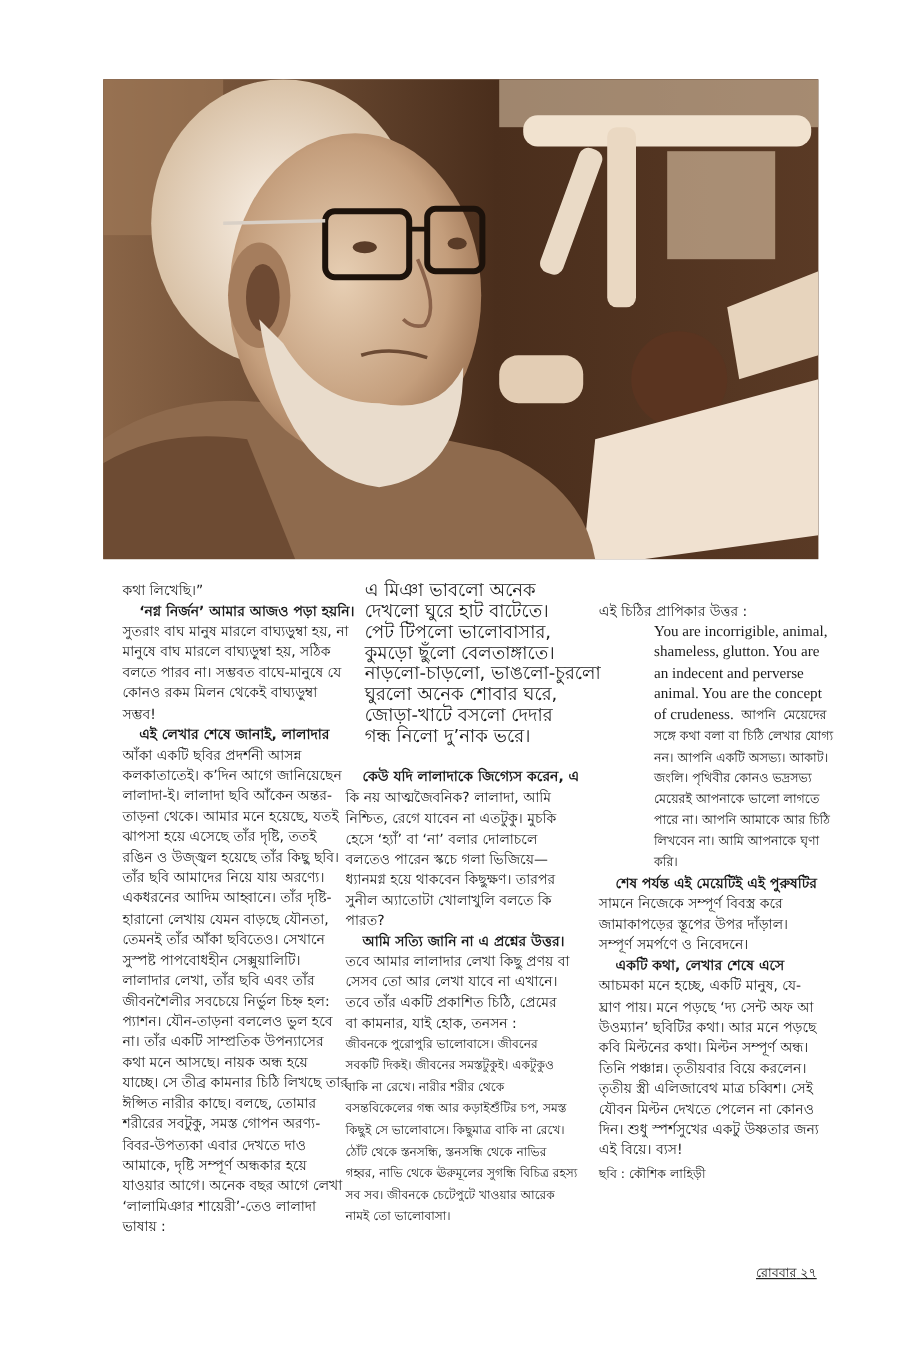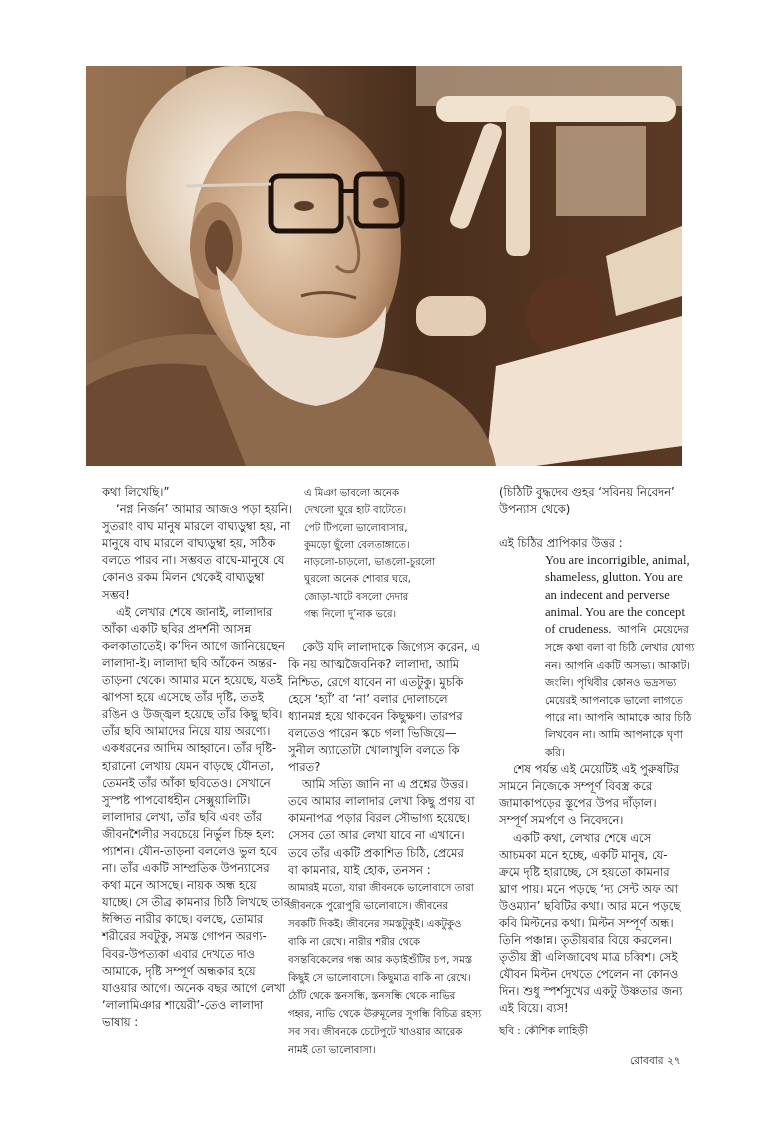--- a/index.html
+++ b/index.html
@@ -28,24 +28,24 @@
       top: 484px;
       font-size: 11.6px;
       line-height: 17.1px;
       color: #1b1b1b;
     }
     .col1 { left: 102px; width: 205px; }
     .col2 { left: 288px; width: 205px; }
     .col3 { left: 499px; width: 222px; }
 
     .line { display: block; white-space: nowrap; }
-    .indent { padding-left: 14px; }
+    .indent { padding-left: 14px; font-weight: bold; }
     .gap { height: 17px; }
 
-    .poem .line { font-size: 10px; line-height: 17.3px; padding-left: 16px; }
+    .poem .line { font-size: 15px; line-height: 17.3px; padding-left: 16px; }
     .letter-line { font-size: 10.1px; line-height: 18px; white-space: nowrap; display: block; }
     .col2 .letter-line { padding-left: 0; }
 
     .english {
       font-family: "Liberation Serif", serif;
       font-size: 12.6px;
       line-height: 17.2px;
       padding-left: 46px;
     }
     .reply-indent { padding-left: 46px; font-size: 10.5px; line-height: 17.4px; }
@@ -54,20 +54,21 @@
       font-size: 10.4px;
       margin-top: 4px;
       padding-right: 6px;
     }
     .footer {
       position: absolute;
       left: 630px;
       top: 1053px;
       font-size: 10.5px;
       color: #222;
+      text-decoration: underline;
     }
   </style>
 </head>
 <body>
 
 <div class="photo">
   <svg viewBox="0 0 596 400" preserveAspectRatio="none">
     <defs>
       <linearGradient id="bg" x1="0" y1="0" x2="1" y2="0">
         <stop offset="0" stop-color="#8a6547"></stop>
@@ -167,52 +168,46 @@
       <span class="line">ঘুরলো অনেক শোবার ঘরে,</span>
       <span class="line">জোড়া-খাটে বসলো দেদার</span>
       <span class="line">গন্ধ নিলো দু’নাক ভরে।</span>
     </div>
   <div class="gap"></div>
   <div id="c2p1">
       <span class="line indent">কেউ যদি লালাদাকে জিগ্যেস করেন, এ</span>
       <span class="line">কি নয় আত্মজৈবনিক? লালাদা, আমি</span>
       <span class="line">নিশ্চিত, রেগে যাবেন না এতটুকু। মুচকি</span>
       <span class="line">হেসে ‘হ্যাঁ’ বা ‘না’ বলার দোলাচলে</span>
+      <span class="line">বলতেও পারেন স্কচে গলা ভিজিয়ে—</span>
       <span class="line">ধ্যানমগ্ন হয়ে থাকবেন কিছুক্ষণ। তারপর</span>
-      <span class="line">বলতেও পারেন স্কচে গলা ভিজিয়ে—</span>
       <span class="line">সুনীল অ্যাতোটা খোলাখুলি বলতে কি</span>
       <span class="line">পারত?</span>
     </div>
   <div id="c2p2">
       <span class="line indent">আমি সত্যি জানি না এ প্রশ্নের উত্তর।</span>
       <span class="line">তবে আমার লালাদার লেখা কিছু প্রণয় বা</span>
-      <span class="line">কামনাপত্র পড়ার বিরল সৌভাগ্য হয়েছে।</span>
       <span class="line">সেসব তো আর লেখা যাবে না এখানে।</span>
       <span class="line">তবে তাঁর একটি প্রকাশিত চিঠি, প্রেমের</span>
       <span class="line">বা কামনার, যাই হোক, তনসন :</span>
     </div>
   <div id="c2letter">
-      <span class="line letter-line">আমারই মতো, যারা জীবনকে ভালোবাসে তারা</span>
       <span class="line letter-line">জীবনকে পুরোপুরি ভালোবাসে। জীবনের</span>
       <span class="line letter-line">সবকটি দিকই। জীবনের সমস্তটুকুই। একটুকুও</span>
       <span class="line letter-line">বাকি না রেখে। নারীর শরীর থেকে</span>
       <span class="line letter-line">বসন্তবিকেলের গন্ধ আর কড়াইশুঁটির চপ, সমস্ত</span>
       <span class="line letter-line">কিছুই সে ভালোবাসে। কিছুমাত্র বাকি না রেখে।</span>
       <span class="line letter-line">ঠোঁট থেকে স্তনসন্ধি, স্তনসন্ধি থেকে নাভির</span>
       <span class="line letter-line">গহ্বর, নাভি থেকে ঊরুমূলের সুগন্ধি বিচিত্র রহস্য</span>
       <span class="line letter-line">সব সব। জীবনকে চেটেপুটে খাওয়ার আরেক</span>
       <span class="line letter-line">নামই তো ভালোবাসা।</span>
     </div>
 </div>
 
 <div class="col col3">
-  <div>
-    <span class="line">(চিঠিটি বুদ্ধদেব গুহর ‘সবিনয় নিবেদন’</span>
-    <span class="line">উপন্যাস থেকে)</span>
-  </div>
   <div class="gap"></div>
   <span class="line">এই চিঠির প্রাপিকার উত্তর :</span>
   <div class="english">
     <span class="line">You are incorrigible, animal,</span>
     <span class="line">shameless, glutton. You are</span>
     <span class="line">an indecent and perverse</span>
     <span class="line">animal. You are the concept</span>
     <span class="line"><span>of crudeness.</span><span style="font-family:Liberation Mono, monospace;font-size:10.5px;margin-top:18px;"> আপনি মেয়েদের</span></span>
   </div>
   <div class="reply-indent" id="c3reply">
@@ -226,21 +221,20 @@
     </div>
   <div id="c3p1">
       <span class="line indent">শেষ পর্যন্ত এই মেয়েটিই এই পুরুষটির</span>
       <span class="line">সামনে নিজেকে সম্পূর্ণ বিবস্ত্র করে</span>
       <span class="line">জামাকাপড়ের স্তূপের উপর দাঁড়াল।</span>
       <span class="line">সম্পূর্ণ সমর্পণে ও নিবেদনে।</span>
     </div>
   <div id="c3p2">
       <span class="line indent">একটি কথা, লেখার শেষে এসে</span>
       <span class="line">আচমকা মনে হচ্ছে, একটি মানুষ, যে-</span>
-      <span class="line">ক্রমে দৃষ্টি হারাচ্ছে, সে হয়তো কামনার</span>
       <span class="line">ঘ্রাণ পায়। মনে পড়ছে ‘দ্য সেন্ট অফ আ</span>
       <span class="line">উওম্যান’ ছবিটির কথা। আর মনে পড়ছে</span>
       <span class="line">কবি মিল্টনের কথা। মিল্টন সম্পূর্ণ অন্ধ।</span>
       <span class="line">তিনি পঞ্চান্ন। তৃতীয়বার বিয়ে করলেন।</span>
       <span class="line">তৃতীয় স্ত্রী এলিজাবেথ মাত্র চব্বিশ। সেই</span>
       <span class="line">যৌবন মিল্টন দেখতে পেলেন না কোনও</span>
       <span class="line">দিন। শুধু স্পর্শসুখের একটু উষ্ণতার জন্য</span>
       <span class="line">এই বিয়ে। ব্যস!</span>
     </div>
   <div class="credit">ছবি : কৌশিক লাহিড়ী</div>

